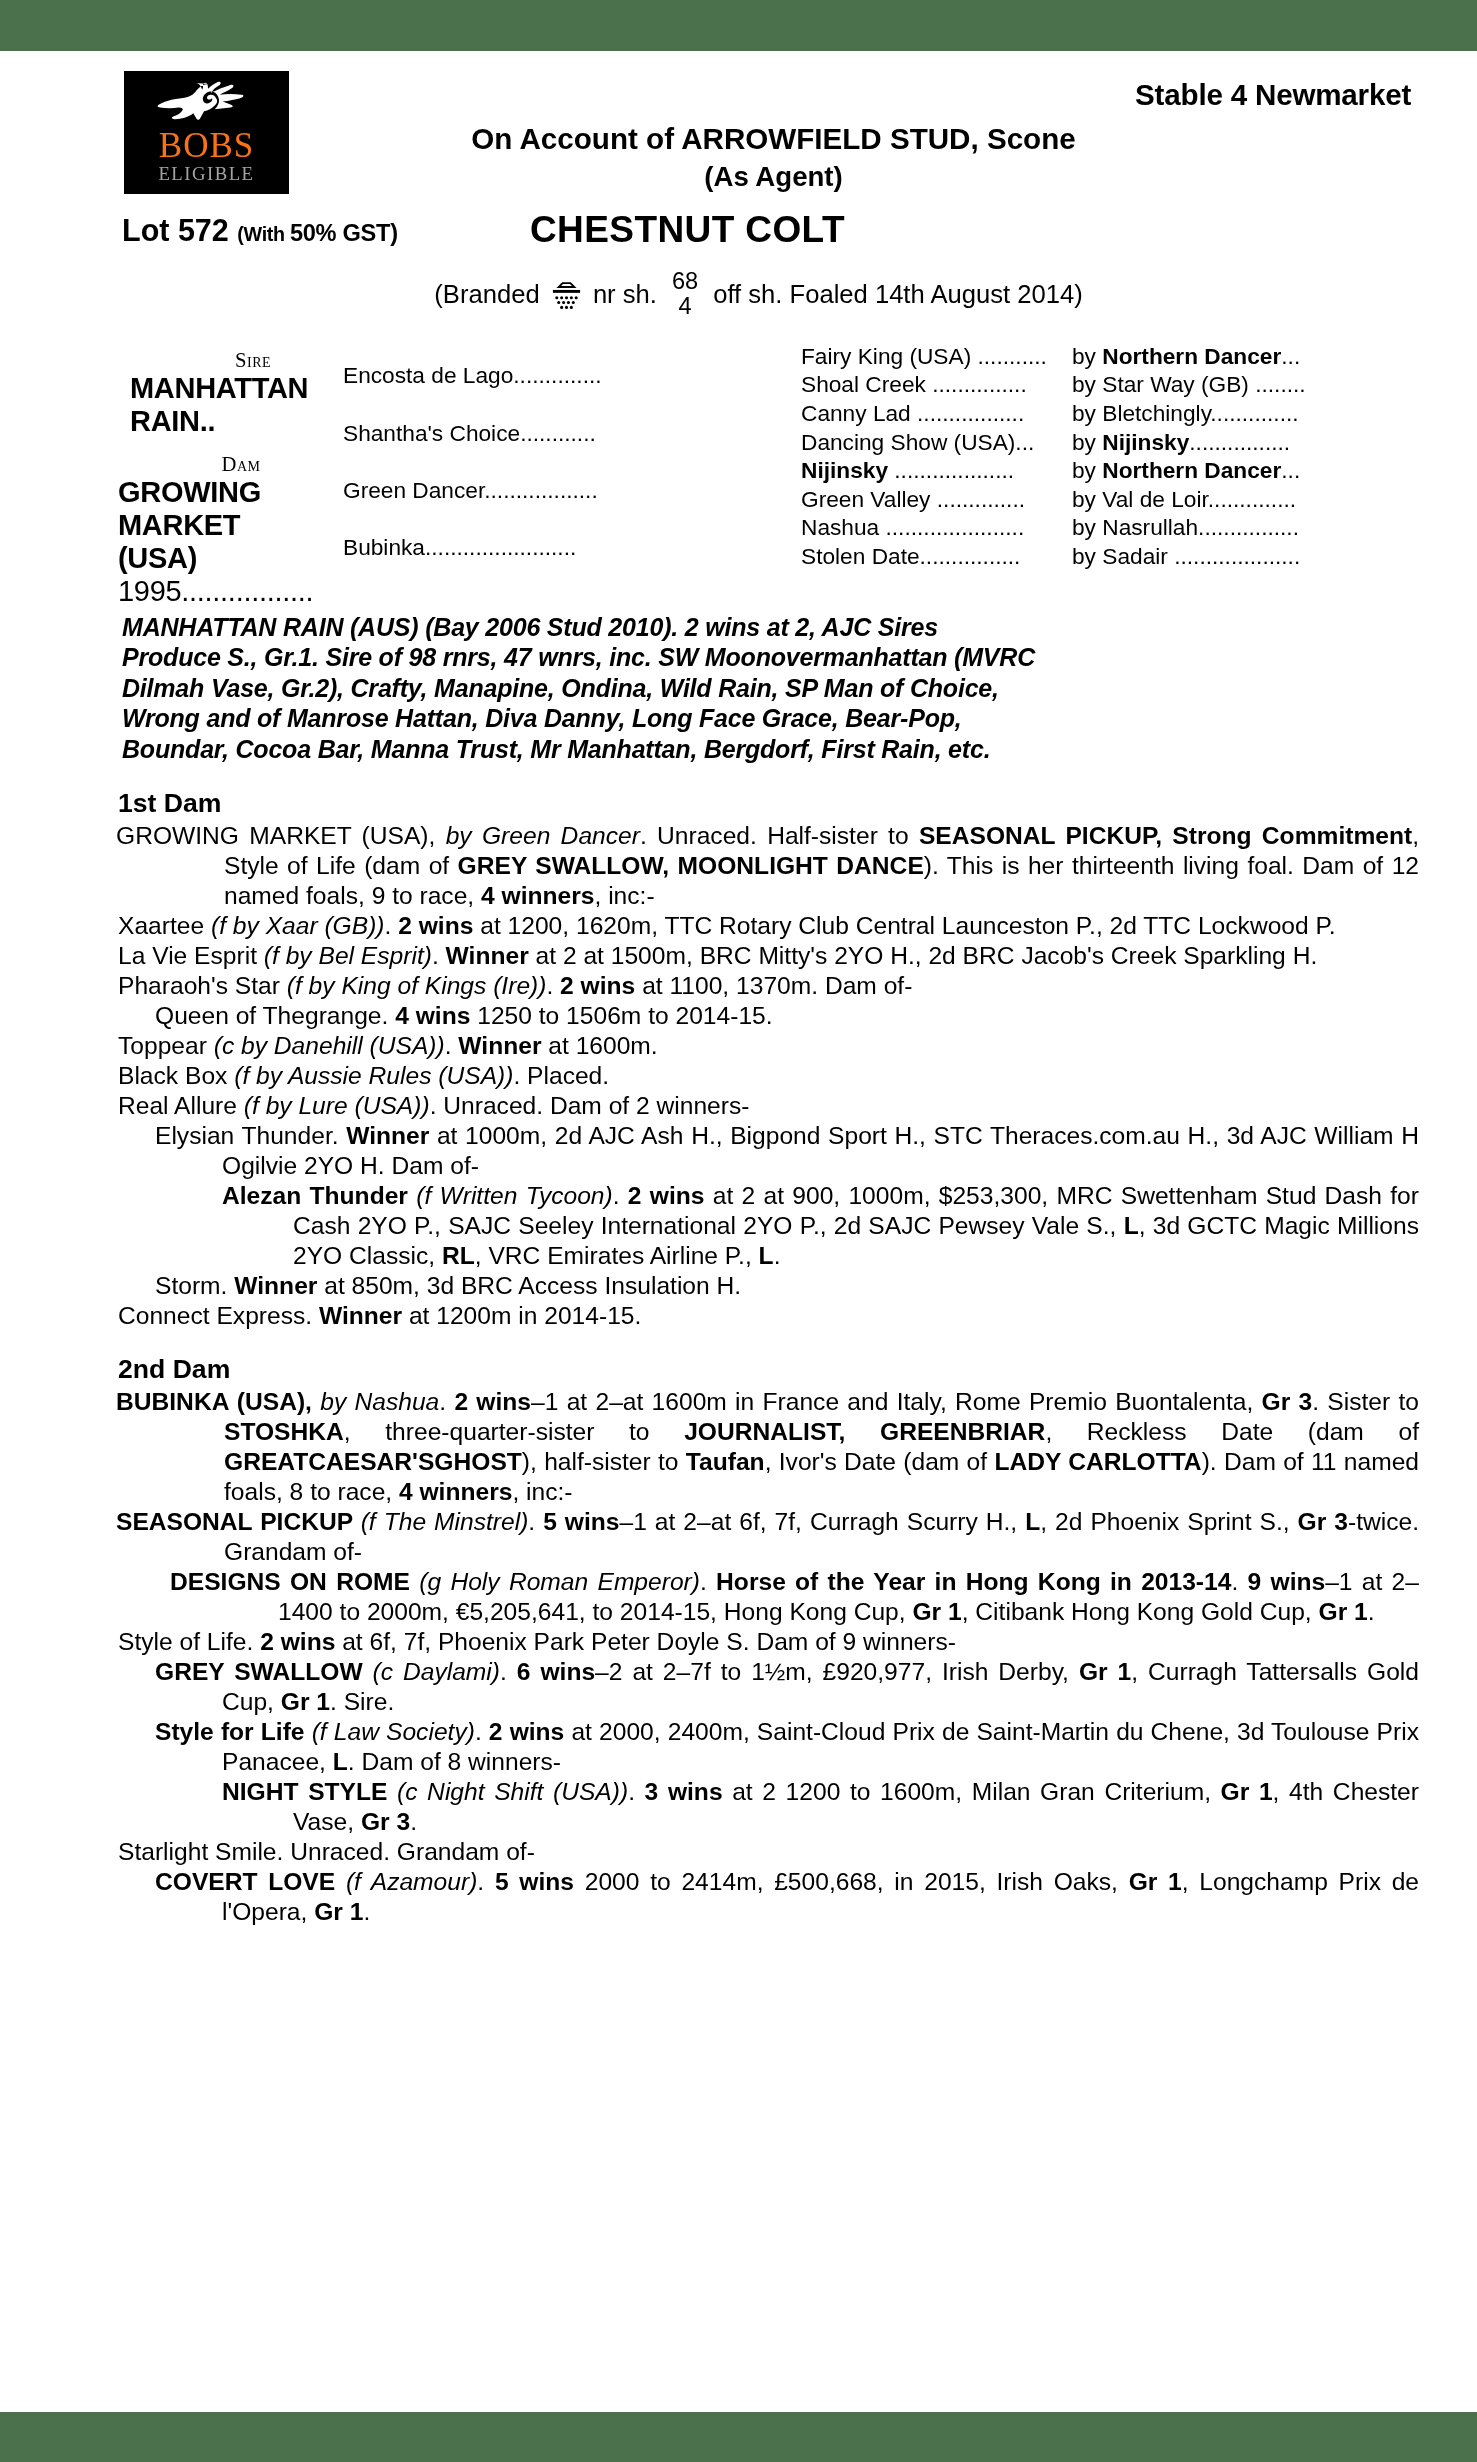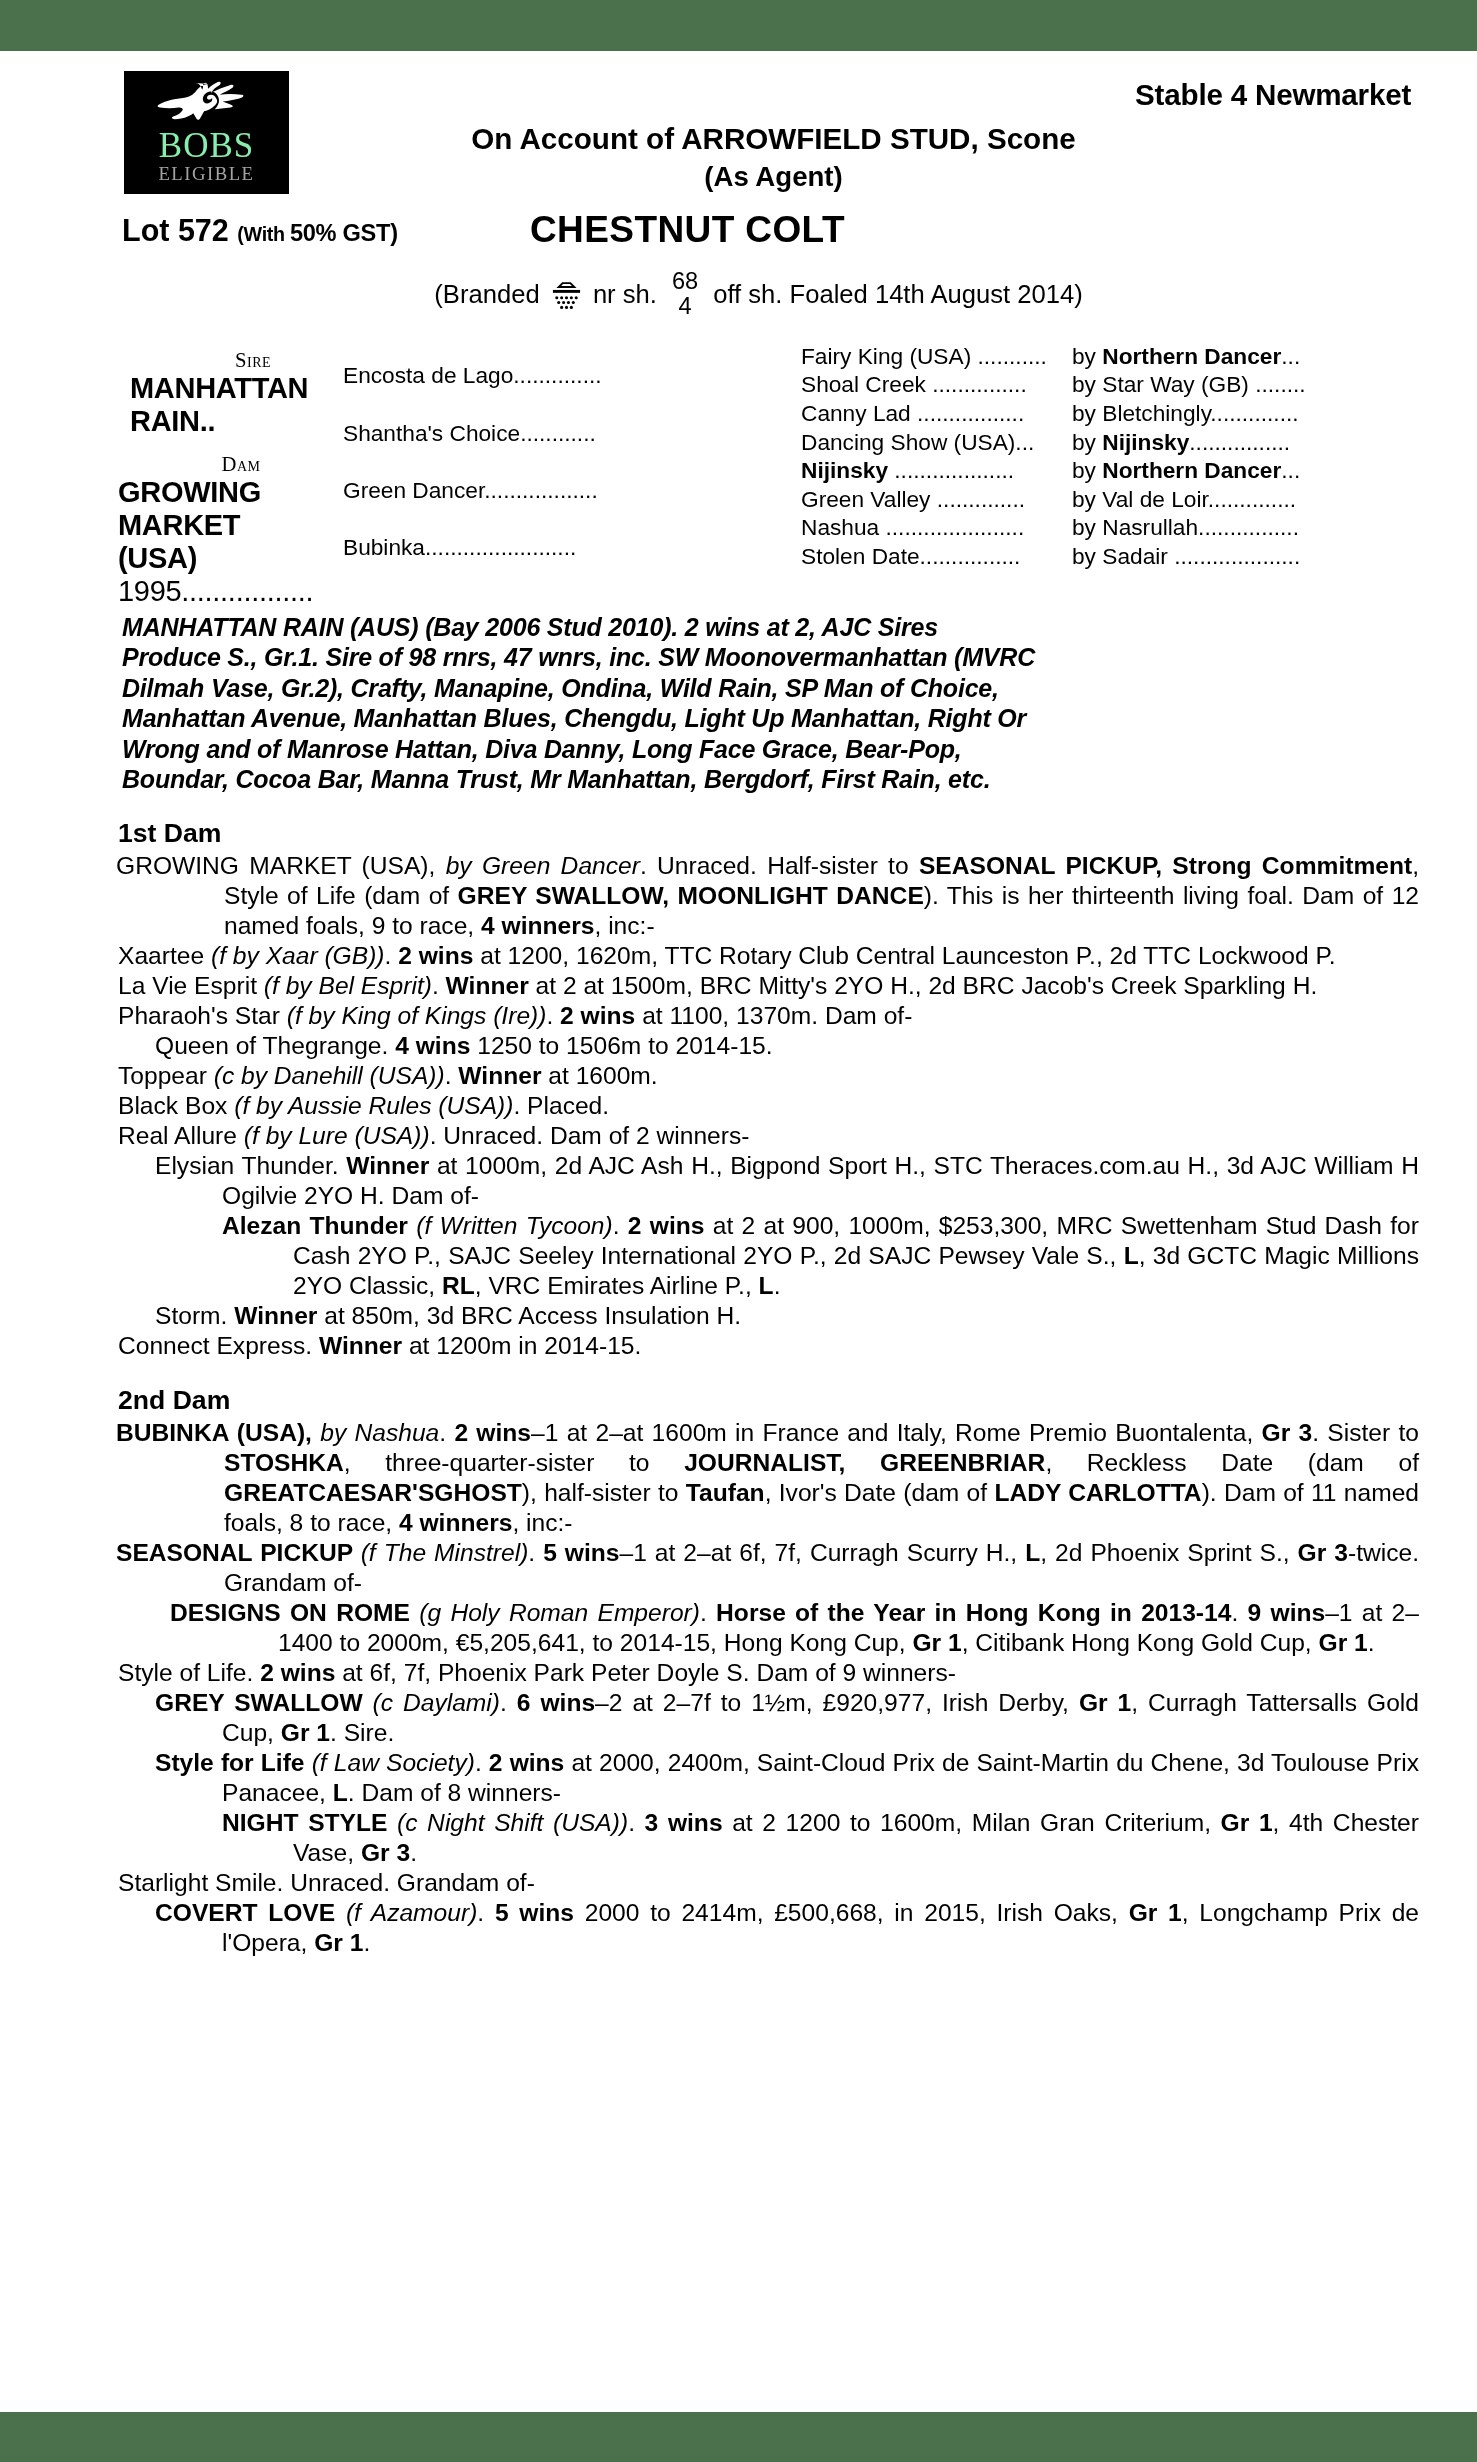--- a/index.html
+++ b/index.html
@@ -57,21 +57,21 @@
     align-items: center;
     justify-content: flex-start;
   }
   .logo-mark {
     margin-top: 9.9px;
     width: 118px;
     height: 45px;
   }
   .logo-bobs {
     font-family: "Liberation Serif", serif;
-    color: #86efac;
+    color: #f97316;
     font-size: 35px;
     line-height: 35px;
     letter-spacing: 1px;
     margin-top: 2px;
   }
   .logo-elig {
     font-family: "Liberation Serif", serif;
     color: #a3a3a3;
     font-size: 18.7px;
     line-height: 21.7px;
@@ -358,21 +358,20 @@
         <div class="r"><span>by </span><span>Val de Loir</span><span>..............</span></div>
         <div class="r"><span>by </span><span>Nasrullah</span><span>................</span></div>
         <div class="r"><span>by </span><span>Sadair</span><span> ....................</span></div>
       </div>
     </div>
 
     <div class="sirepara">
       <div>MANHATTAN RAIN (AUS) (Bay 2006 Stud 2010). 2 wins at 2, AJC Sires</div>
       <div>Produce S., Gr.1. Sire of 98 rnrs, 47 wnrs, inc. SW Moonovermanhattan (MVRC</div>
       <div>Dilmah Vase, Gr.2), Crafty, Manapine, Ondina, Wild Rain, SP Man of Choice,</div>
-      <div>Manhattan Avenue, Manhattan Blues, Chengdu, Light Up Manhattan, Right Or</div>
       <div>Wrong and of Manrose Hattan, Diva Danny, Long Face Grace, Bear-Pop,</div>
       <div class="lastline">Boundar,  Cocoa Bar, Manna Trust, Mr Manhattan, Bergdorf, First Rain, etc.</div>
     </div>
 
     <div class="sec-h">1st Dam</div>
     <div class="blk">
       <div class="hangA"><span>GROWING MARKET (USA),</span><span class="it"> by Green Dancer</span><span>. Unraced. Half-sister to </span><span class="bd">SEASONAL PICKUP, Strong Commitment</span><span>, Style of Life (dam of </span><span class="bd">GREY SWALLOW, MOONLIGHT DANCE</span><span>). This is her thirteenth living foal. Dam of 12 named foals, 9 to race, </span><span class="bd">4 winners</span><span>, inc:-</span></div>
 
       <div class="hang1"><span>Xaartee </span><span class="it">(f by Xaar (GB))</span><span>. </span><span class="bd">2 wins</span><span> at 1200, 1620m, TTC Rotary Club Central Launceston P., 2d TTC Lockwood P.</span></div>
 

